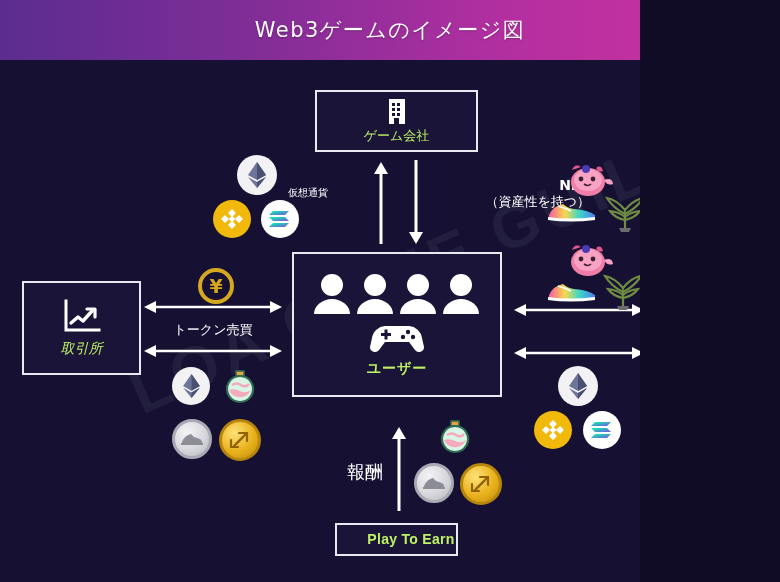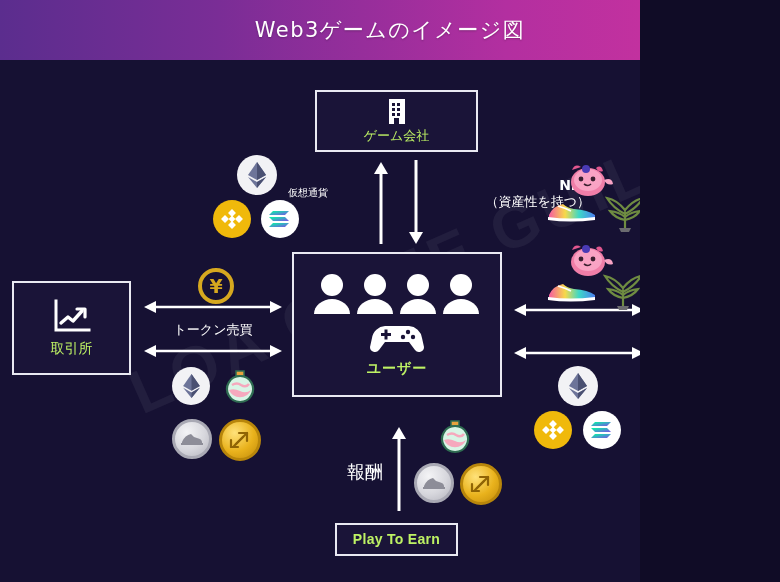--- a/index.html
+++ b/index.html
@@ -76,34 +76,34 @@
 
   
   #box-company { left: 315px; top: 90px; width: 163px; height: 62px; }
   #box-company .node-label { margin-top: 3px; }
 
   
   #box-users { left: 292px; top: 252px; width: 210px; height: 145px; }
   #box-users .node-label { margin-top: 6px; font-size: 14px; letter-spacing: 1px; font-weight: bold; }
 
   
-  #box-exchange { left: 12px; top: 281px; width: 119px; height: 94px; }
+  #box-exchange { left: 22px; top: 281px; width: 119px; height: 94px; font-style: italic; }
   #box-exchange .node-label { margin-top: 4px; font-size: 14px; }
 
   
   #box-market { left: 655px; top: 281px; width: 112px; height: 94px; align-items: center; }
   #box-market .node-label { margin-top: 2px; font-size: 13px; }
 
   
   #box-pte {
     left: 335px; top: 523px; width: 123px; height: 33px;
     border-width: 2px;
   }
   #box-pte .node-label { font-size: 14px; font-weight: bold; letter-spacing: .3px;
-    font-family: "Liberation Sans", sans-serif; }
+    font-family: "Liberation Sans", sans-serif; padding-left: 29px; }
 
   
   .arrow-svg { position: absolute; overflow: visible; }
 
   
   .edge-label {
     position: absolute;
     font-family: "DejaVu Sans", "Liberation Sans", sans-serif;
     color: #ffffff;
     text-align: center;

